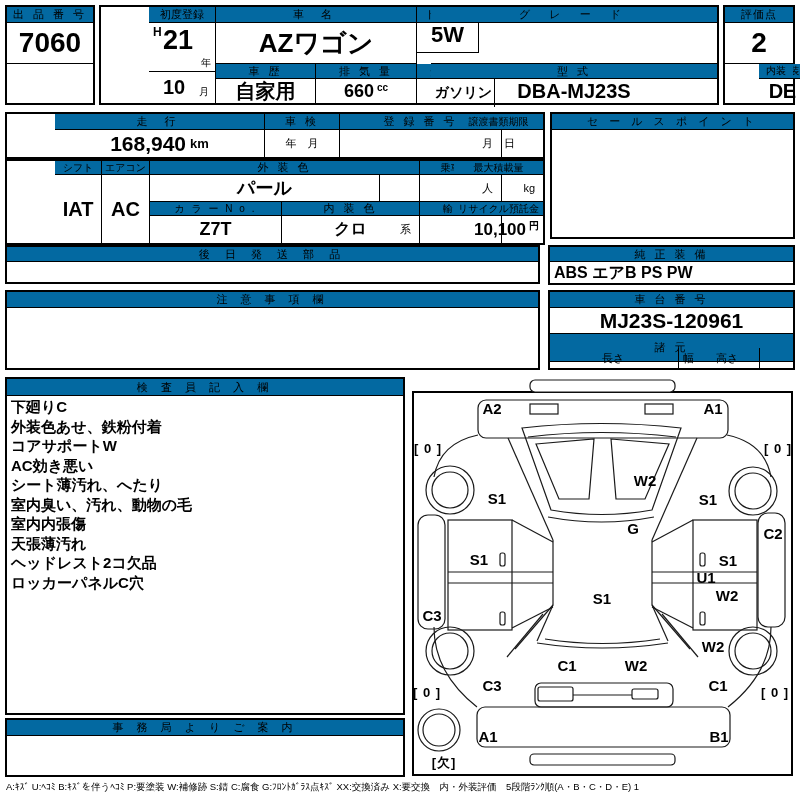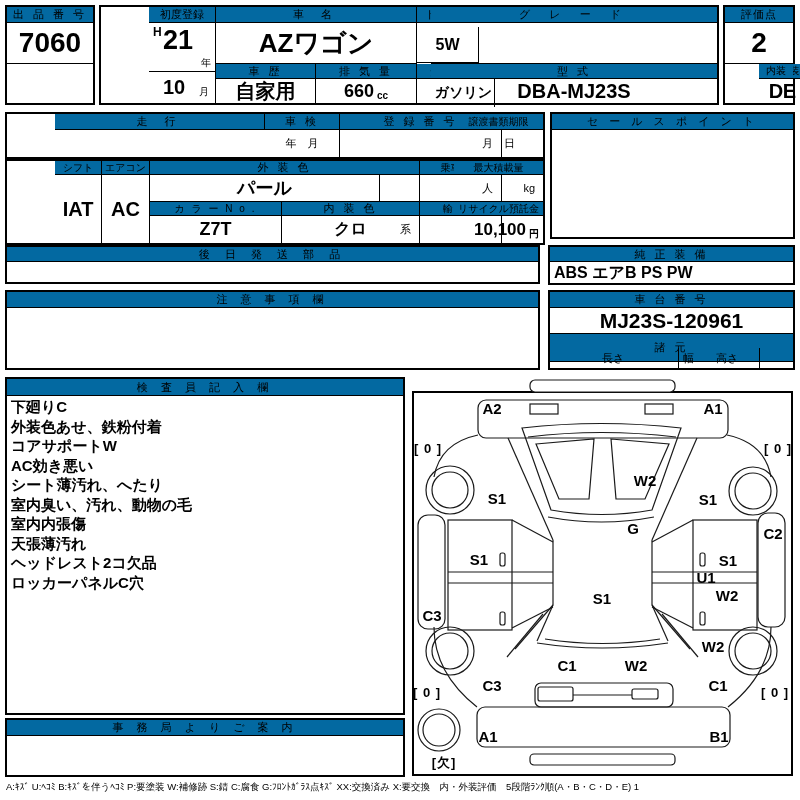--- a/index.html
+++ b/index.html
@@ -9,21 +9,21 @@
   .cell{position:absolute;box-sizing:border-box;overflow:hidden;}
   .br{border-right:1px solid #000;margin-left:48px;}
   .bb{border-bottom:1px solid #000;}
   .hcell{background:#0369a1;display:flex;align-items:center;justify-content:center;
     font-size:11px;letter-spacing:3px;white-space:nowrap;}
   .hcell.wide{letter-spacing:7px;}
   .hcell.tiny{font-size:10px;letter-spacing:0;}
   .vcell{display:flex;align-items:center;justify-content:center;font-weight:bold;white-space:nowrap;}
   .big{font-size:28px;}
   .med{font-size:20px;}
-  .unit{font-size:10px;font-weight:bold;margin-left:3px;align-self:flex-end;padding-bottom:2px;}
+  .unit{font-size:10px;font-weight:bold;margin-left:3px;align-self:flex-end;padding-bottom:10px;}
   .right-unit{justify-content:flex-end;padding-right:8px;font-size:11px;font-weight:normal;}
   .note{font-size:15px;font-weight:bold;line-height:19.5px;white-space:nowrap;}
   .dcode{position:absolute;transform:translate(-50%,-50%);font-weight:bold;font-size:15px;
     white-space:nowrap;line-height:1;}
   .dcode.sm{font-size:13px;letter-spacing:1px;}
   .legend{position:absolute;left:6px;top:781px;width:790px;font-size:9.5px;white-space:nowrap;}
   svg{display:block;}
 </style>
 </head>
 <body>
@@ -45,21 +45,21 @@
         <span style="position:absolute;right:4px;bottom:1px;font-size:10px;">年</span>
       </div>
       <div style="position:relative;height:31px;">
         <span style="position:absolute;left:14px;top:4px;font-size:20px;font-weight:bold;">10</span>
         <span style="position:absolute;right:6px;bottom:4px;font-size:10px;">月</span>
       </div>
     </div>
     <div class="cell hcell wide br bb" style="left:67px;top:0;width:201px;height:16px;">車 名</div>
     <div class="cell vcell br bb" style="left:67px;top:16px;width:201px;height:41px;font-size:26px;">AZワゴン</div>
     <div class="cell hcell br bb" style="left:268px;top:0;width:62px;height:16px;letter-spacing:0;">ドア形状</div>
-    <div class="cell vcell br bb" style="left:268px;top:20px;width:62px;height:36px;font-size:16px;">5W</div>
+    <div class="cell vcell br bb" style="left:268px;top:10px;width:62px;height:36px;font-size:22px;">5W</div>
     <div class="cell hcell bb" style="left:330px;top:0;width:286px;height:16px;letter-spacing:8px;">グ レ ー ド</div>
     <div class="cell vcell bb" style="left:330px;top:16px;width:286px;height:41px;"></div>
     <div class="cell hcell br bb" style="left:67px;top:57px;width:100px;height:15px;">車 歴</div>
     <div class="cell vcell br" style="left:67px;top:72px;width:100px;height:24px;font-size:20px;">自家用</div>
     <div class="cell hcell br bb" style="left:167px;top:57px;width:101px;height:15px;">排 気 量</div>
     <div class="cell vcell br" style="left:167px;top:72px;width:101px;height:24px;font-size:18px;">
       <span>660</span>
       <span class="unit">cc</span>
     </div>
     <div class="cell hcell br bb" style="left:268px;top:57px;width:62px;height:15px;">燃 料</div>
@@ -75,20 +75,24 @@
     <div class="cell hcell bb tiny" style="left:34px;top:57px;width:34px;height:15px;">内装</div>
     <div class="cell vcell br med" style="left:0;top:72px;width:34px;height:24px;">E</div>
     <div class="cell vcell med" style="left:34px;top:72px;width:34px;height:24px;">D</div>
   </div>
 
   <div class="box" style="left:5px;top:112px;width:540px;height:47px;">
     <div class="cell hcell wide br bb" style="left:0;top:0;width:210px;height:16px;">走 行</div>
     <div class="cell hcell br bb" style="left:210px;top:0;width:75px;height:16px;">車 検</div>
     <div class="cell hcell br bb" style="left:285px;top:0;width:162px;height:16px;">登 録 番 号</div>
     <div class="cell hcell bb tiny" style="left:447px;top:0;width:89px;height:16px;">譲渡書類期限</div>
+    <div class="cell vcell br" style="left:0;top:16px;width:210px;height:27px;font-size:21px;">
+      <span>168,940</span>
+      <span style="font-size:13px;font-weight:bold;margin-left:4px;">km</span>
+    </div>
     <div class="cell vcell br" style="left:210px;top:16px;width:75px;height:27px;font-size:11px;font-weight:normal;">年　月</div>
     <div class="cell br" style="left:285px;top:16px;width:162px;height:27px;"></div>
     <div class="cell vcell" style="left:447px;top:16px;width:89px;height:27px;font-size:11px;font-weight:normal;">月　日</div>
   </div>
 
   <div class="box" style="left:550px;top:112px;width:245px;height:127px;">
     <div class="cell hcell bb" style="left:0;top:0;width:241px;height:16px;letter-spacing:4px;">セ ー ル ス ポ イ ン ト</div>
     <div class="cell" style="left:0;top:16px;width:241px;height:107px;"></div>
   </div>
 

